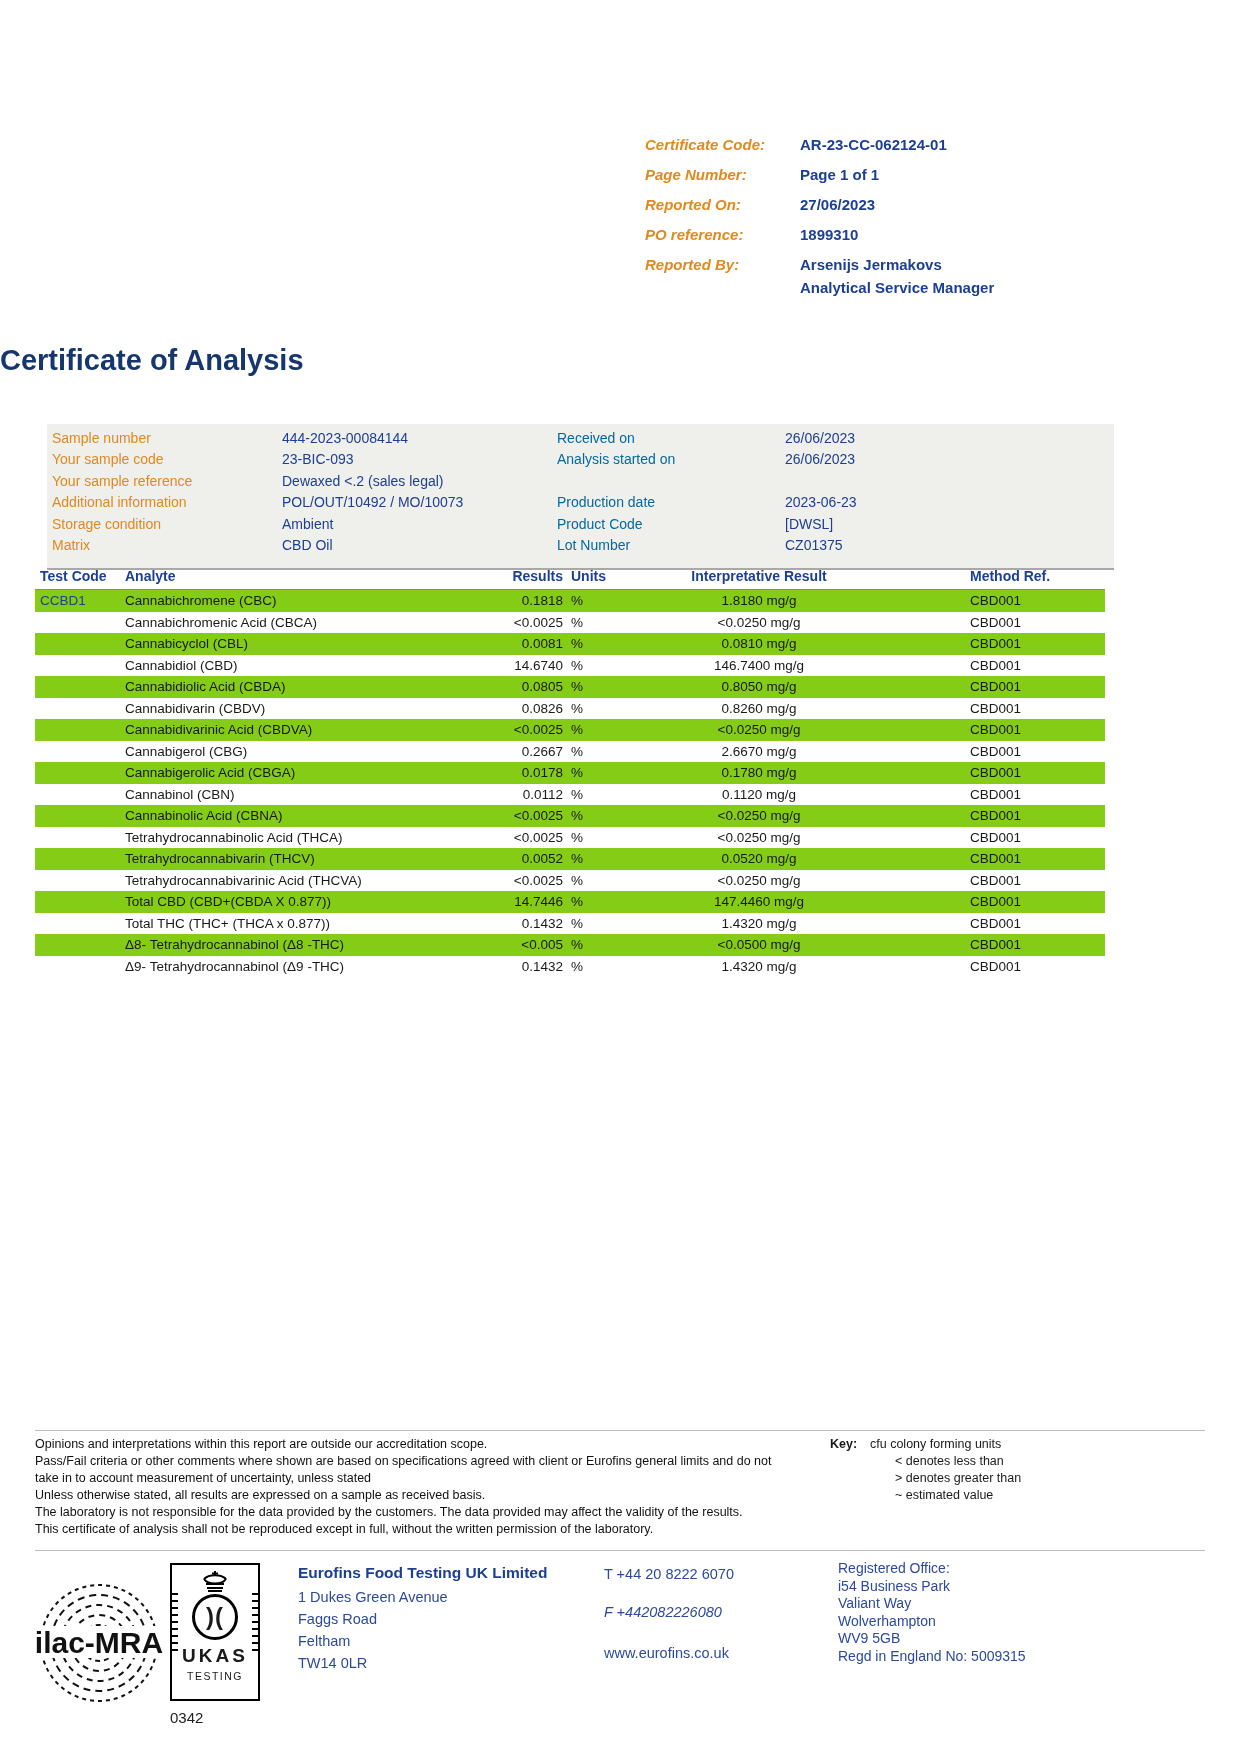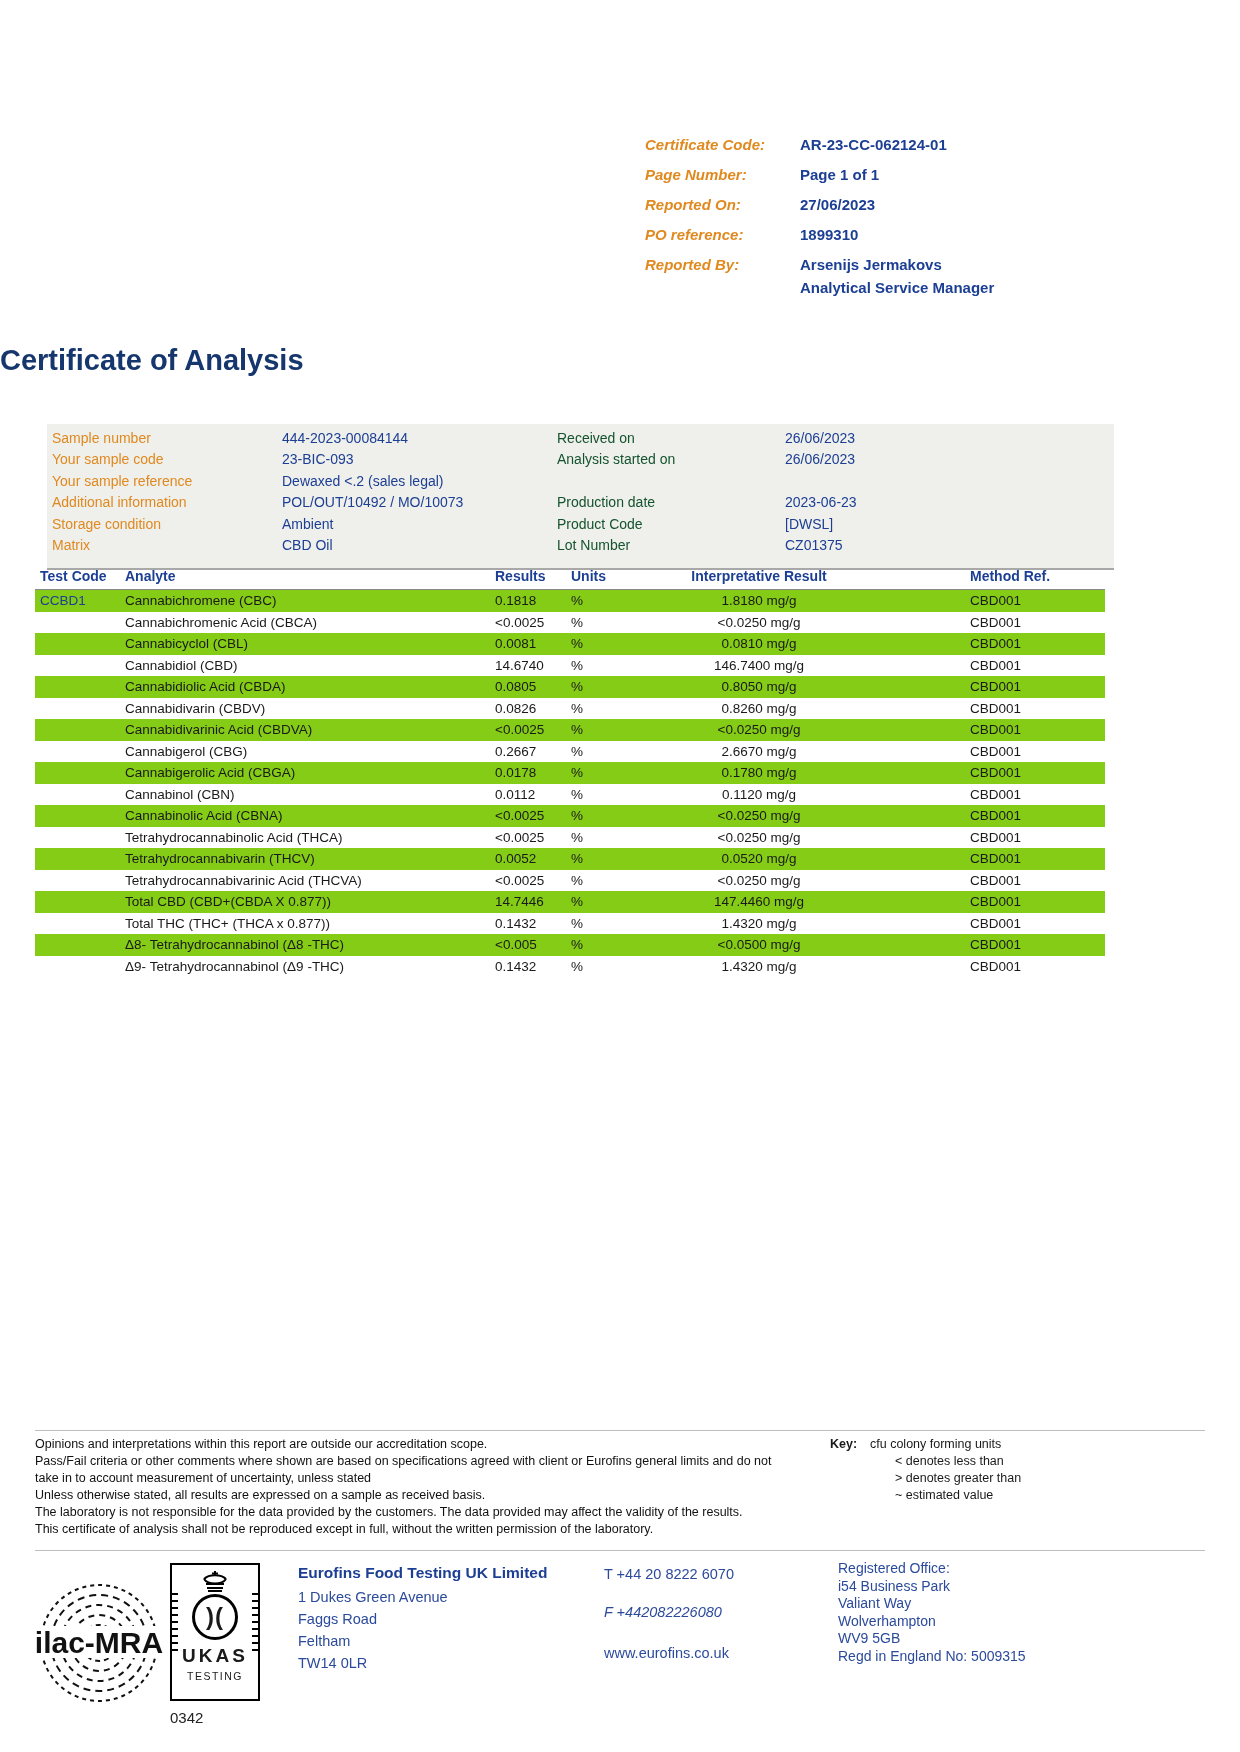--- a/index.html
+++ b/index.html
@@ -17,33 +17,33 @@
   
   .doc-title { position:absolute; top:344px; left:0; width:1100px; text-align:left;
                font-size:29px; font-weight:bold; color:#16376e; }
 
   
   .sample-box { position:absolute; top:424px; left:47px; width:1067px; height:146px;
                 background:#efefeb; border-bottom:2px solid #a8a8a8; padding-top:4px; }
   .info-row { display:flex; height:21.4px; line-height:21.4px; font-size:14px; }
   .info-l  { width:235px; padding-left:5px; color:#e0891f; }
   .info-v  { width:275px; color:#1c3f94; }
-  .info-l2 { width:228px; color:#14532d; }
+  .info-l2 { width:228px; color:#0369a1; }
   .info-v2 { flex:1; color:#1c3f94; }
 
   
   .results { position:absolute; top:565px; left:35px; width:1070px; }
   .t-head, .t-row { display:grid; grid-template-columns:90px 370px 68px 45px 302px 60px 135px; }
   .t-head { font-weight:bold; color:#1c3f94; font-size:14px; height:25px; line-height:22px;
             border-bottom:1px solid #8a8a8a; }
   .t-row { height:21.5px; line-height:21.5px; font-size:13.5px; }
   .t-row.alt { background:#84cc16; }
   .c-code { padding-left:5px; color:#1c3f94; }
   .c-analyte { }
-  .c-result { }
+  .c-result { text-align:right; }
   .c-units { padding-left:8px; }
   .c-interp { text-align:center; }
   .c-method { }
 
   
   .rule { position:absolute; left:35px; width:1170px; height:0; border-top:1px solid #bdbdbd; }
   .rule-1 { top:1430px; }
   .rule-2 { top:1550px; }
 
   

